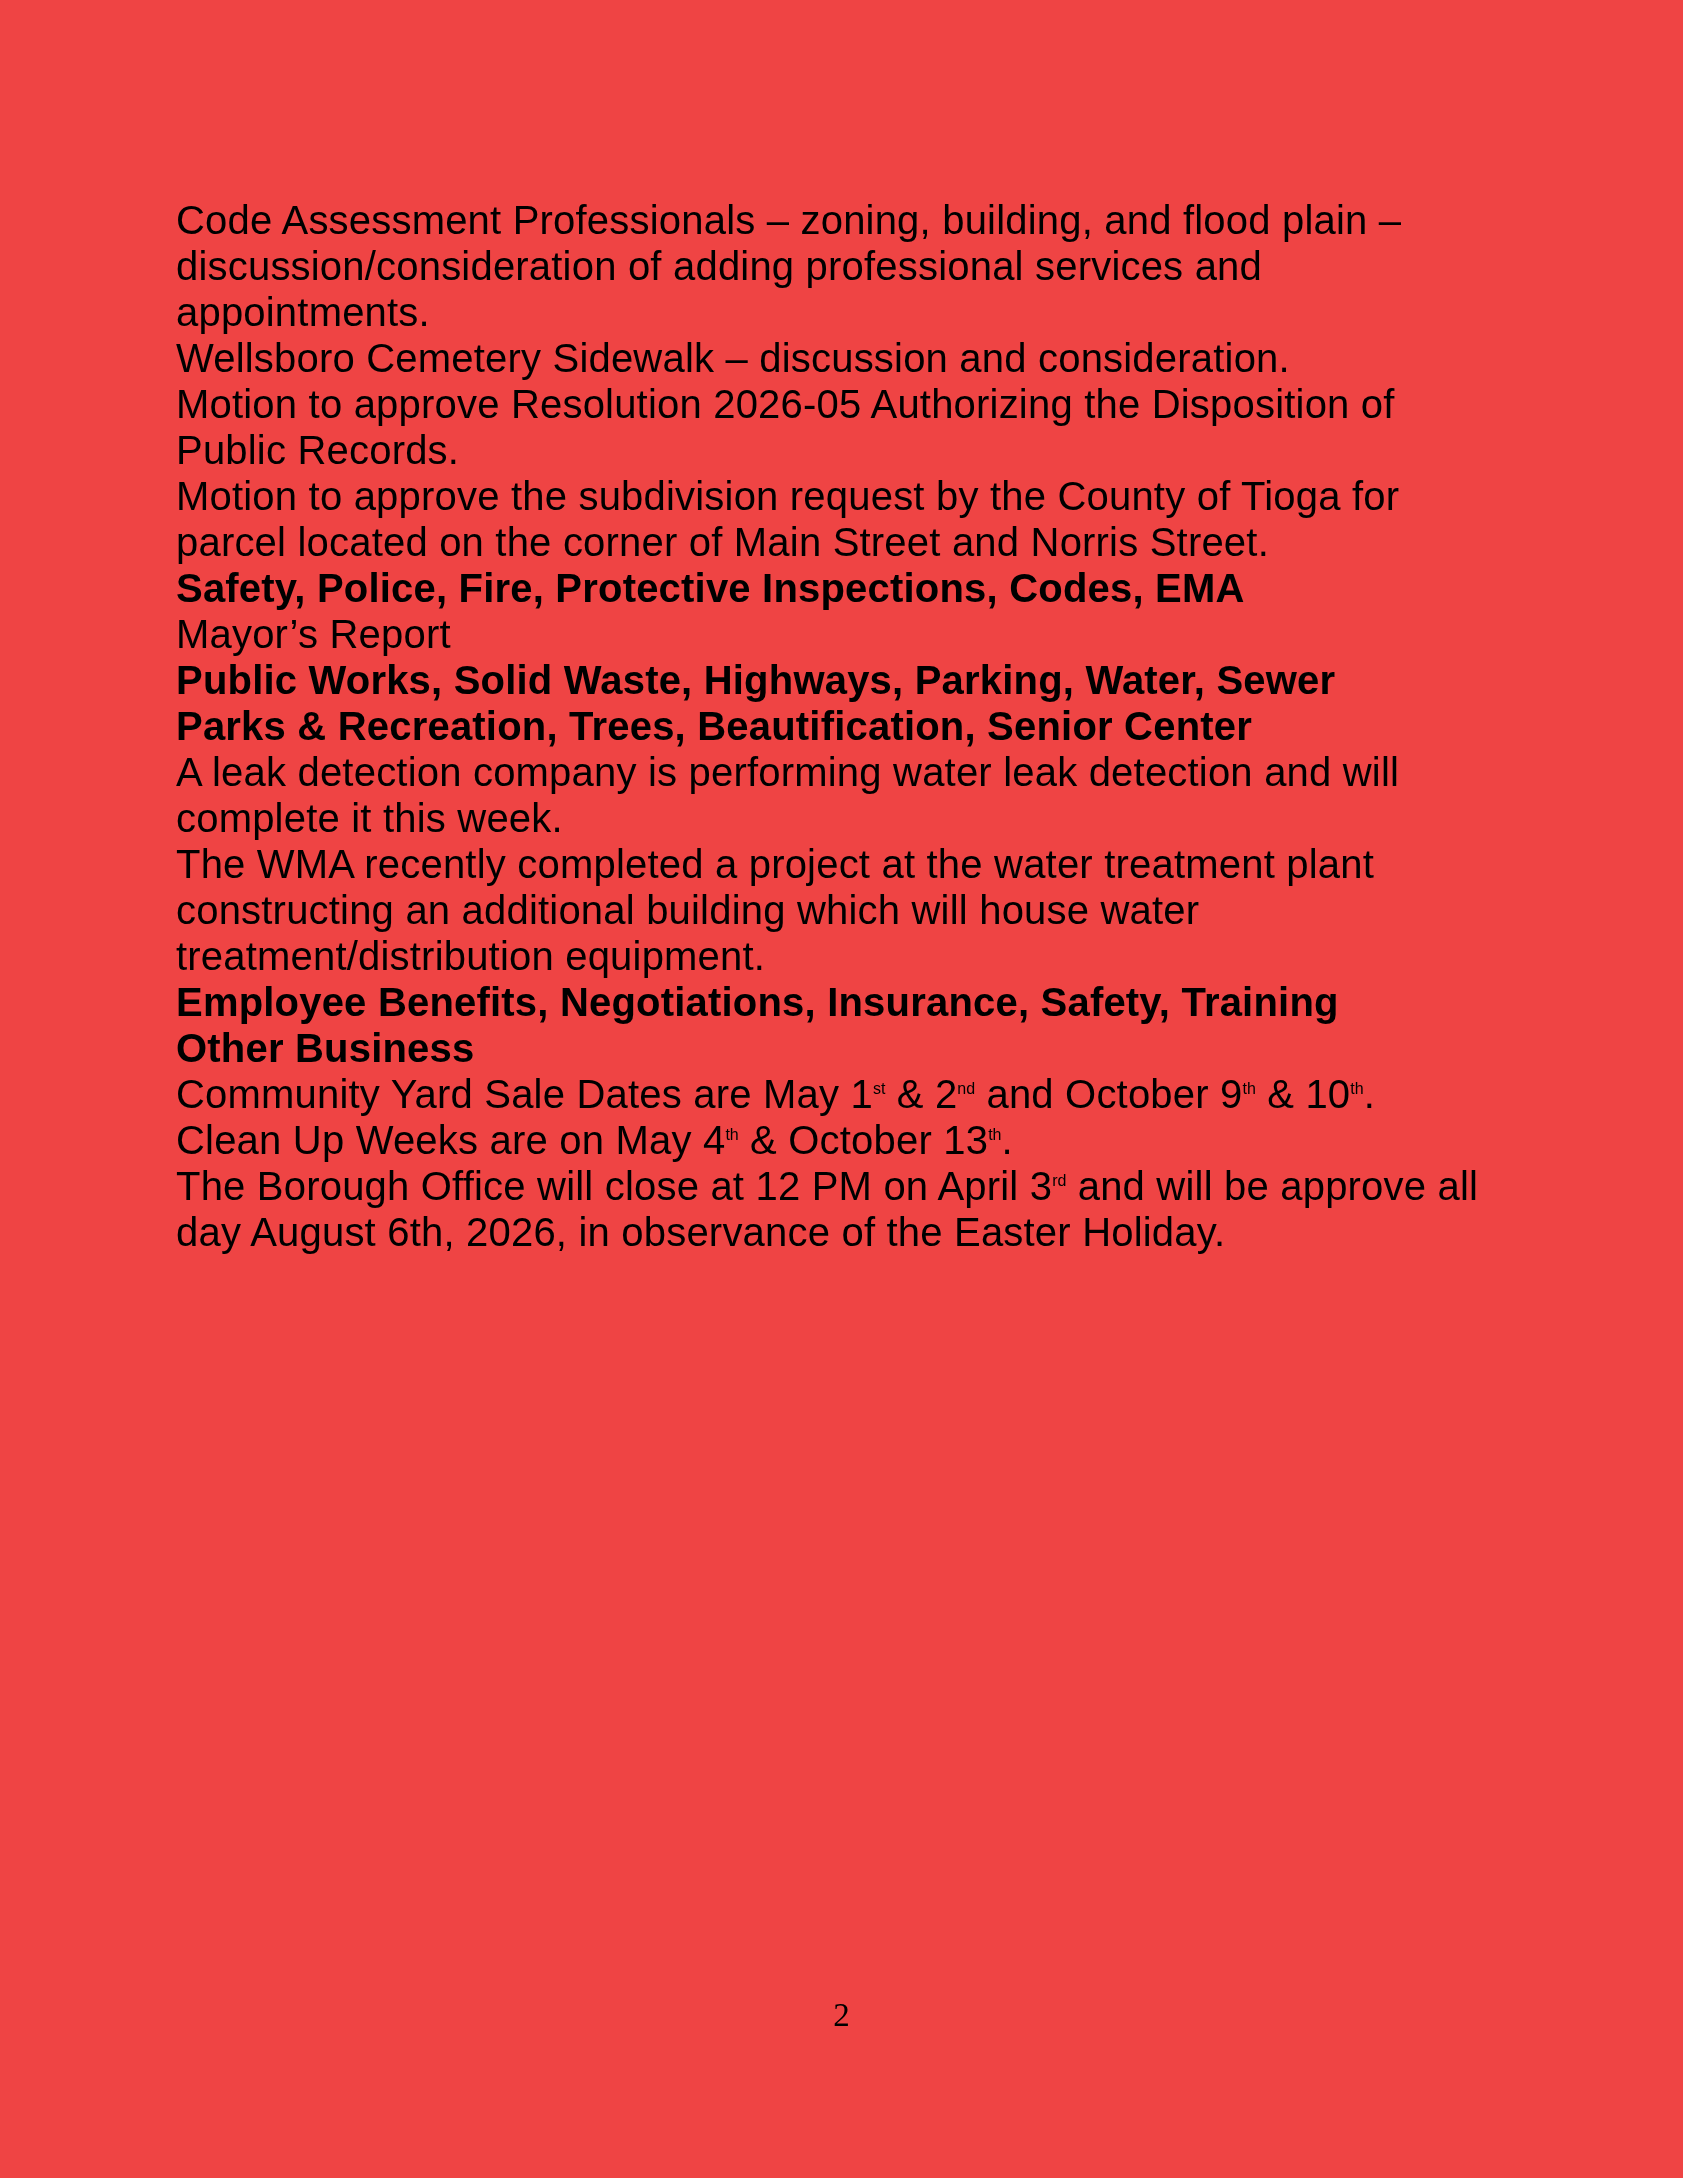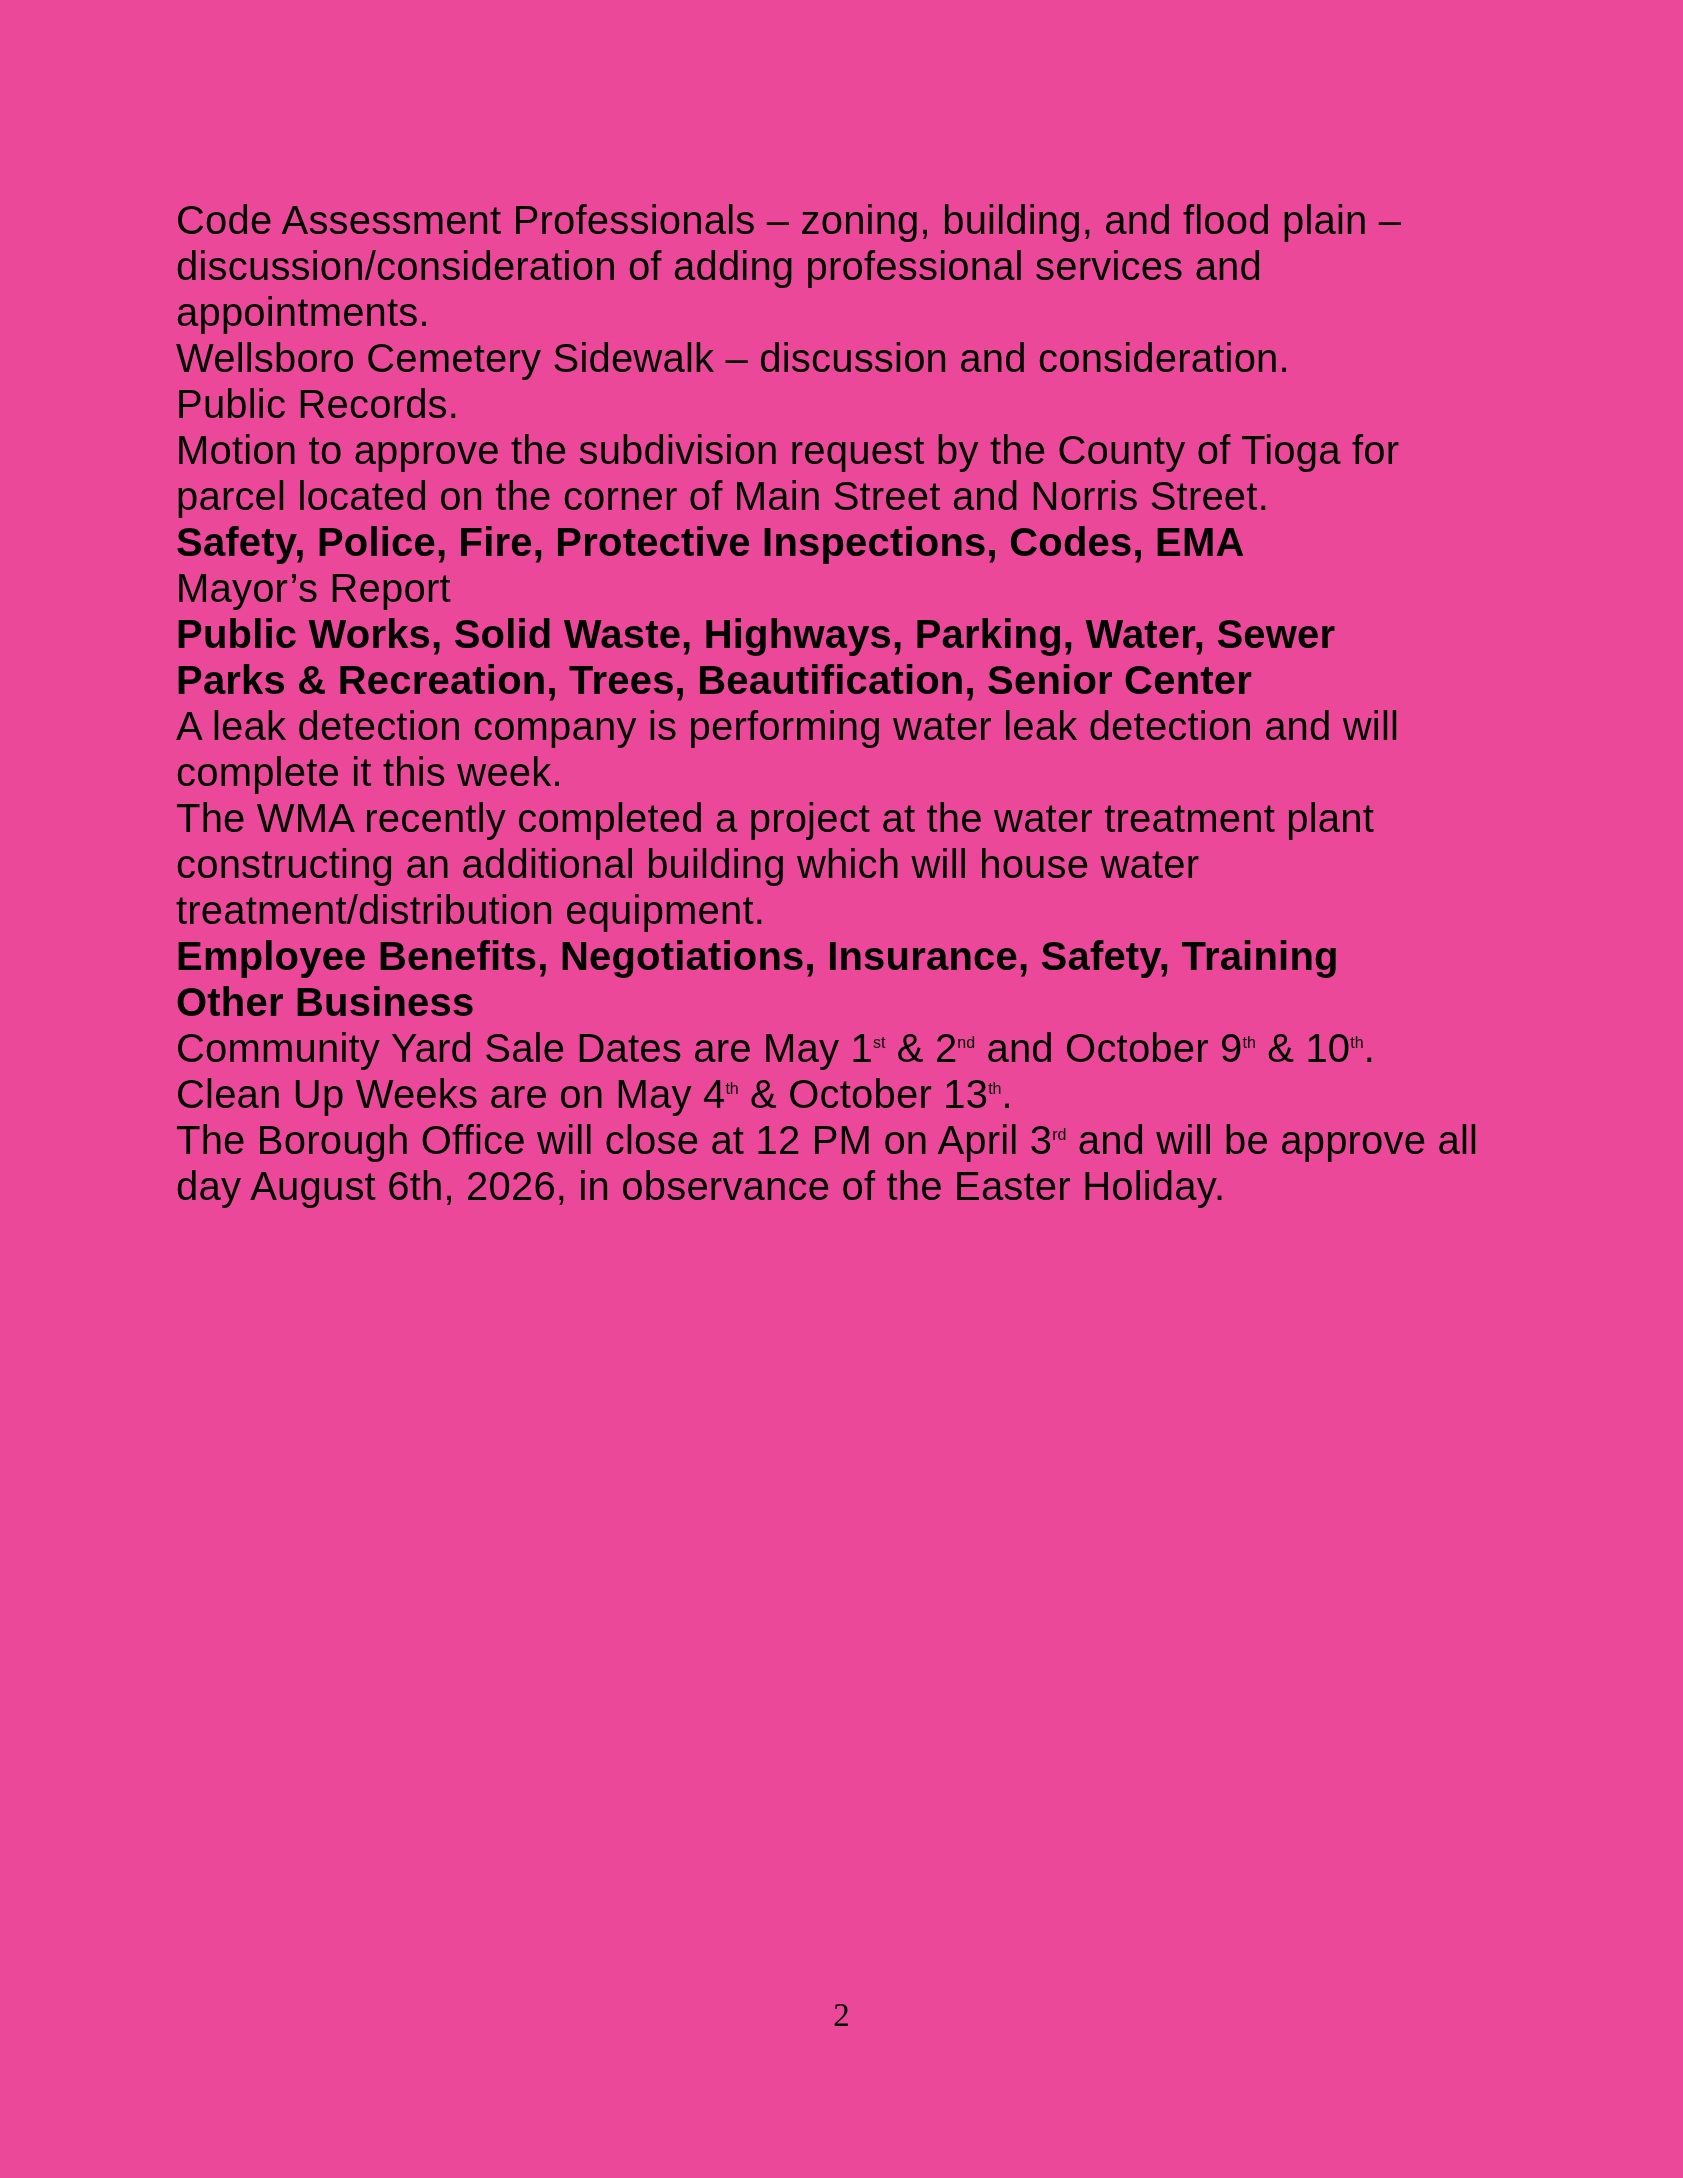--- a/index.html
+++ b/index.html
@@ -4,21 +4,21 @@
 <style>
   html, body {
     margin: 0;
     padding: 0;
     background: #ffffff;
   }
   .doc-page {
     position: relative;
     width: 1683px;
     height: 2178px;
-    background: #ec4899;
+    background: #ef4444;
     font-family: "Liberation Sans", sans-serif;
     color: #000000;
     overflow: hidden;
   }
   .doc-content {
     position: absolute;
     left: 176px;
     top: 197px;
     width: 1386px;
   }
@@ -68,20 +68,21 @@
         <span class="ln">Code Assessment Professionals – zoning, building, and flood plain –</span>
         <span class="ln">discussion/consideration of adding professional services and</span>
         <span class="ln">appointments.</span>
       </p>
 
     <p class="para g54">
         <span class="ln">Wellsboro Cemetery Sidewalk – discussion and consideration.</span>
       </p>
 
     <p class="para g41">
+        <span class="ln">Motion to approve Resolution 2026-05 Authorizing the Disposition of</span>
         <span class="ln">Public Records.</span>
       </p>
 
     <p class="para g50">
         <span class="ln">Motion to approve the subdivision request by the County of Tioga for</span>
         <span class="ln">parcel located on the corner of Main Street and Norris Street.</span>
       </p>
 
     <p class="para bold g48">
         <span class="ln">Safety, Police, Fire, Protective Inspections, Codes, EMA</span>

